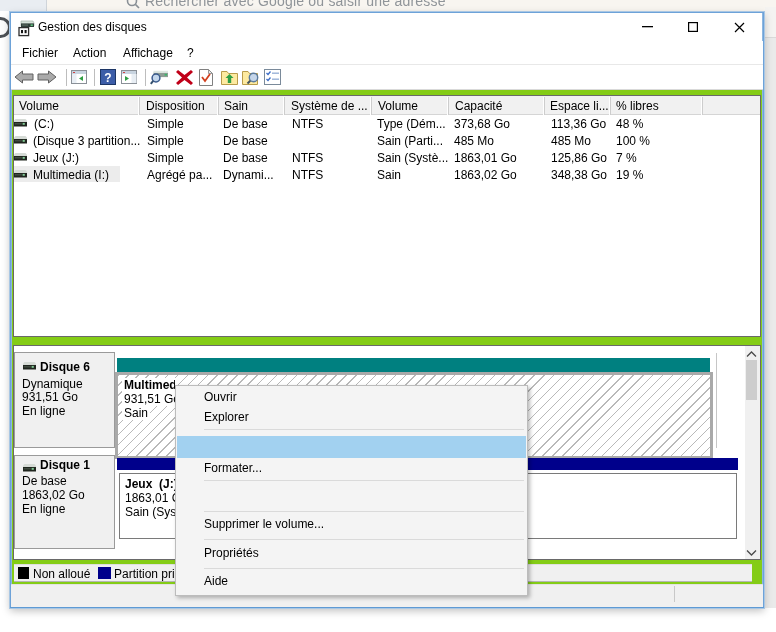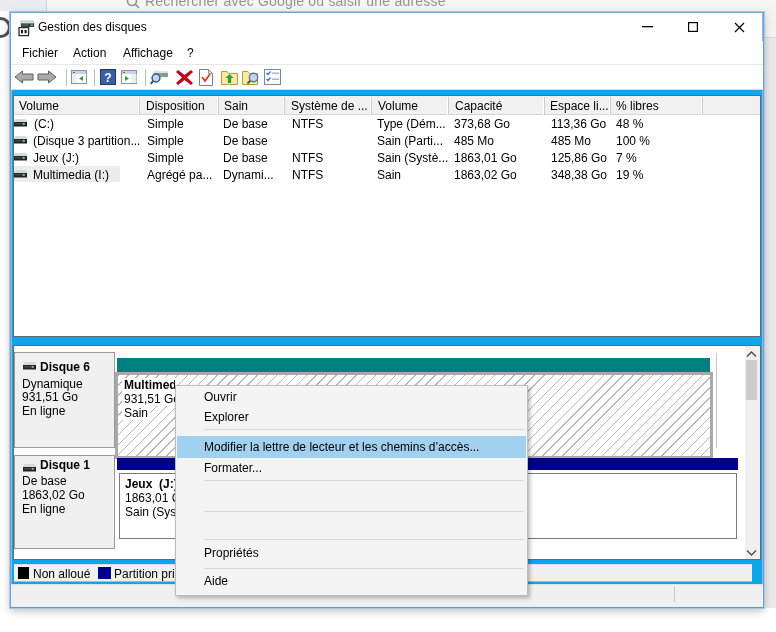--- a/index.html
+++ b/index.html
@@ -34,21 +34,21 @@
  <line x1="10.4" y1="8.4" x2="14" y2="12" stroke="#8a9096" stroke-width="1.6"></line>
 </svg>
 
 <div class="abs" style="left:765px;top:7px;width:11px;height:601px;background:#eaeaea"></div>
 <div class="abs" style="left:765px;top:7px;width:11px;height:31px;background:#f4f3f1;border-bottom:1px solid #d9d9d9"></div>
 
 <svg class="abs" style="left:0;top:16px" width="10" height="24" viewBox="0 0 10 24">
  <circle cx="0.5" cy="11.5" r="9" fill="#fcfcfc" stroke="#4e5257" stroke-width="3"></circle>
 </svg>
 
-<div class="abs" style="left:10px;top:12px;width:754px;height:596px;background:#0ea5e9;border:1px solid #6da2d8;border-bottom:2px solid #5e9ad4;box-shadow:0 0 0 1px #a9c7e4,0 3px 8px rgba(0,0,0,.25),inset 1px 0 0 #8db7e0,inset -1px 0 0 #8db7e0,inset 0 -1px 0 #8db7e0">
+<div class="abs" style="left:10px;top:12px;width:754px;height:596px;background:#84cc16;border:1px solid #6da2d8;border-bottom:2px solid #5e9ad4;box-shadow:0 0 0 1px #a9c7e4,0 3px 8px rgba(0,0,0,.25),inset 1px 0 0 #8db7e0,inset -1px 0 0 #8db7e0,inset 0 -1px 0 #8db7e0">
 
   <div class="abs" style="left:0;top:0;width:751px;height:28px;background:#fff"></div>
   <svg class="abs" style="left:7px;top:7px" width="17" height="17" viewBox="0 0 17 17">
     <path d="M3 1 L15 1 L16 3 L16 6 L3 6 Z" fill="#d7e2da" stroke="#9aa8a0" stroke-width="0.6"></path>
     <rect x="3" y="3.4" width="13" height="3.6" fill="#31403a"></rect>
     <rect x="12.6" y="4.4" width="2.2" height="1.6" fill="#5ec47e"></rect>
     <rect x="4" y="4.4" width="6" height="1.4" fill="#55645c"></rect>
     <rect x="1" y="7.6" width="9.6" height="8" fill="#fbfbfb" stroke="#2e2e2e" stroke-width="1.3"></rect>
     <rect x="3" y="10" width="2" height="3.2" fill="#111"></rect>
     <rect x="6.6" y="10" width="2" height="3.2" fill="#111"></rect>
@@ -259,21 +259,21 @@
 
   <div class="abs" style="left:0;top:571px;width:752px;height:23px;background:#f0f0f0;border-top:1px solid #e3e3e3"></div>
   <div class="abs" style="left:663px;top:573px;width:1px;height:16px;background:#c8c8c8"></div>
 </div>
 
 <div class="abs" style="left:175px;top:385px;width:353px;height:211px;background:#f4f4f4;border:1px solid #bcbcbc;box-shadow:2px 2px 4px rgba(0,0,0,.28)">
   <div class="mi" style="top:0">Ouvrir</div>
   <div class="mi" style="top:20px">Explorer</div>
   <div class="sep" style="top:43px"></div>
   <div class="abs" style="left:1px;top:50px;width:349px;height:22px;background:#a2d1f0"></div>
-  <div class="mi" style="top:50px">Modifier la lettre de lecteur et les chemins d’accès...</div>
   <div class="mi" style="top:71px">Formater...</div>
   <div class="sep" style="top:94px"></div>
   <div class="sep" style="top:125px"></div>
+  <div class="mi" style="top:127px">Supprimer le volume...</div>
   <div class="sep" style="top:153px"></div>
   <div class="mi" style="top:156px">Propriétés</div>
   <div class="sep" style="top:182px"></div>
   <div class="mi" style="top:184px">Aide</div>
 </div>
 
 </body></html>

